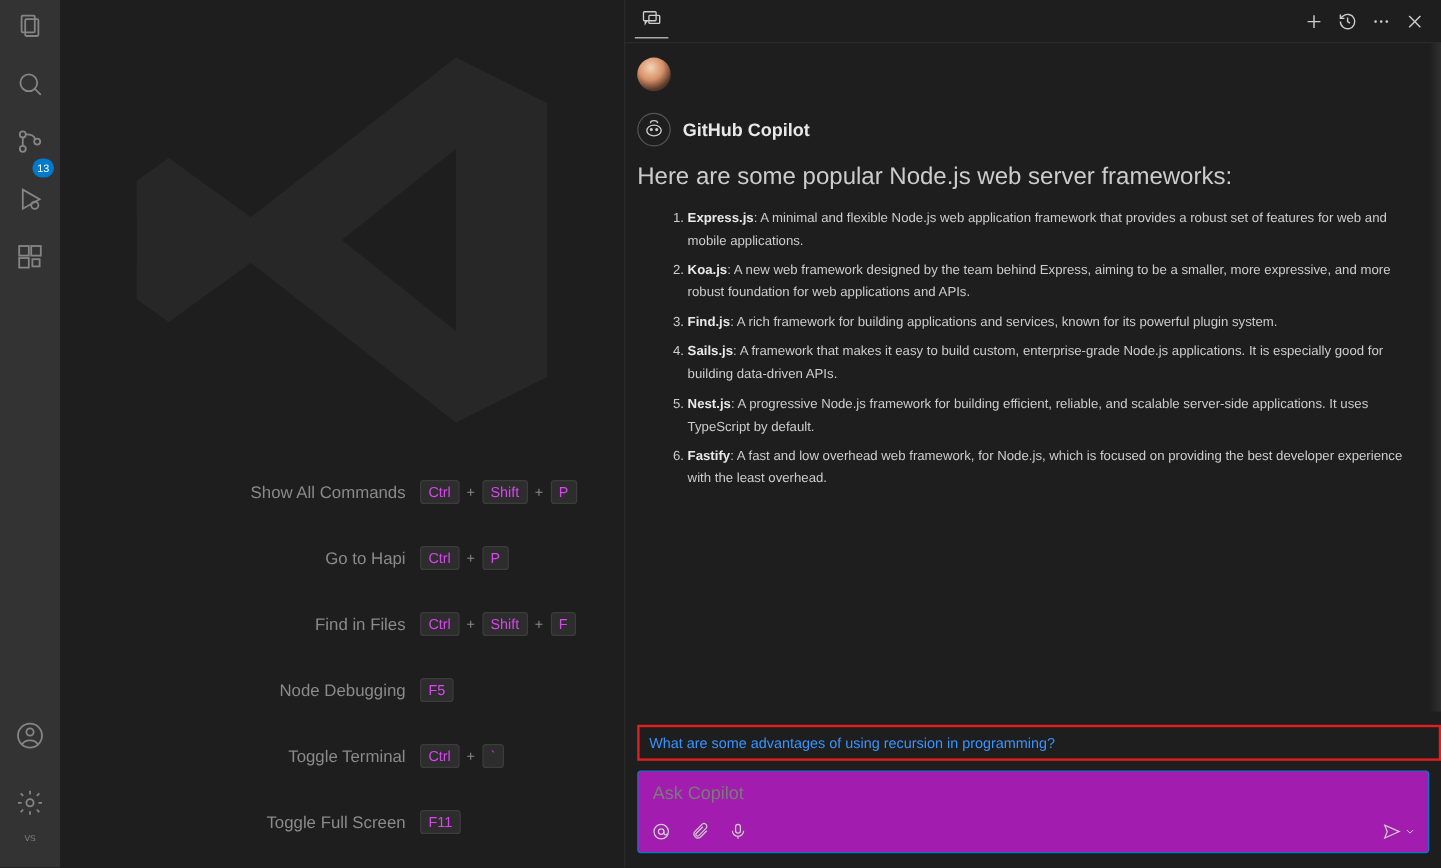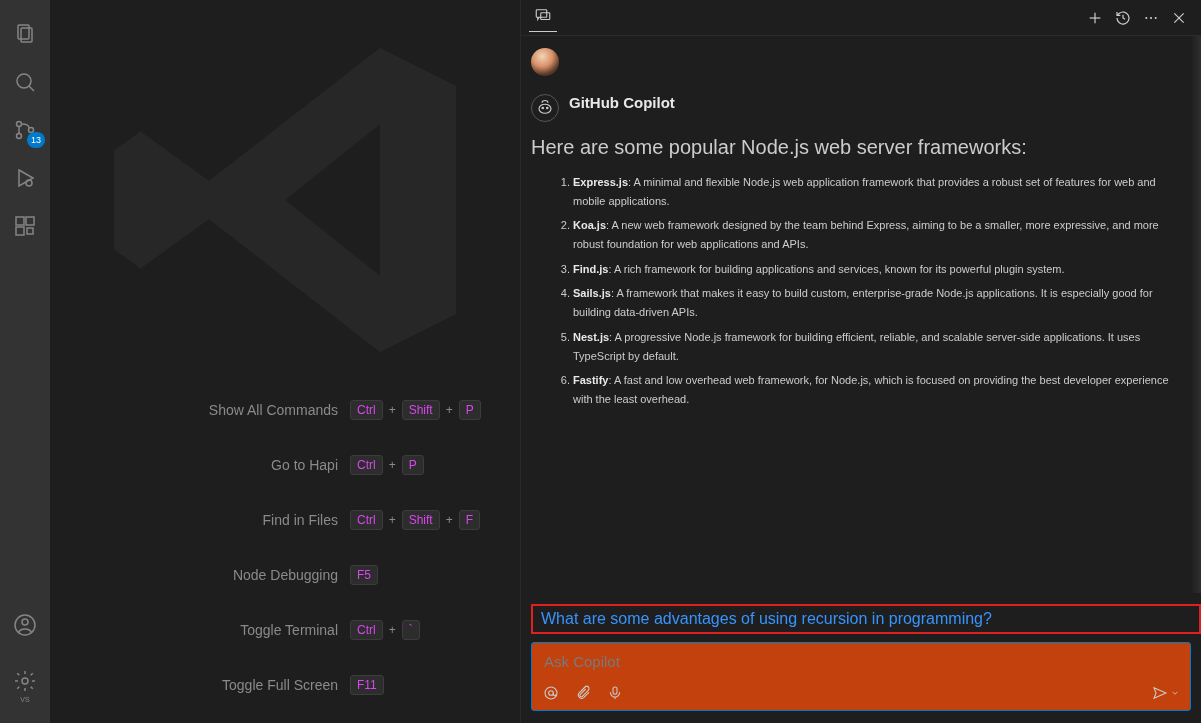--- a/index.html
+++ b/index.html
@@ -13,21 +13,21 @@
 }
 .activity-bar {
   width: 50px; height: 100%;
   background: #333333;
   display: flex; flex-direction: column;
   align-items: center;
   padding-top: 10px;
 }
 .activity-bar .ab-item {
   width: 48px; height: 48px;
-  display: flex; align-items: center; justify-content: center;
+  display: flex; align-items: flex-start; justify-content: center;
   position: relative;
   color: #858585;
   cursor: pointer;
 }
 .activity-bar .ab-item svg { width: 24px; height: 24px; }
 .ab-badge {
   position: absolute; bottom: 6px; right: 4px;
   background: #007acc; color: white;
   border-radius: 10px; font-size: 9px;
   min-width: 16px; height: 16px;
@@ -115,21 +115,21 @@
 }
 .user-prompt-box {
   border: 2px solid #e02020;
   padding: 6px 10px 8px 6px;
   display: inline-block;
   color: #cccccc;
   font-size: 15px;
 }
 .msg-ai { margin-bottom: 18px; }
 .ai-header {
-  display: flex; gap: 10px;
+  display: flex; align-items: center; gap: 10px;
   margin-bottom: 14px;
 }
 .ai-avatar {
   width: 28px; height: 28px; border-radius: 50%;
   border: 1px solid #555;
   display: flex; align-items: center; justify-content: center;
 }
 .ai-name { font-weight: 600; font-size: 15px; color: #e8e8e8; }
 .ai-intro { font-size: 20px; color: #cccccc; margin-bottom: 14px; }
 .ai-list { padding-left: 42px; font-size: 11px; line-height: 1.7; color: #cccccc; }
@@ -137,29 +137,29 @@
 .ai-list li b { font-weight: 600; color: #e8e8e8; }
 
 .chat-suggestion-box {
   border: 2px solid #e02020;
   padding: 4px 8px;
   display: inline-block;
   margin: 4px 0 8px 10px;
 }
 .chat-suggestion {
   color: #3794ff;
-  font-size: 16px;
+  font-size: 12px;
 }
 .chat-input-area {
   padding: 0 10px 12px 10px;
 }
 .chat-input {
   border: 1px solid #007acc;
   border-radius: 3px;
-  background: #c2410c;
+  background: #a21caf;
 }
 .chat-input input {
   width: 100%;
   background: transparent; border: none; outline: none;
   color: #cccccc; font-size: 15px;
   padding: 10px 12px;
 }
 .chat-input input::placeholder { color: #7a7a7a; }
 .chat-input-toolbar {
   display: flex; align-items: center;

